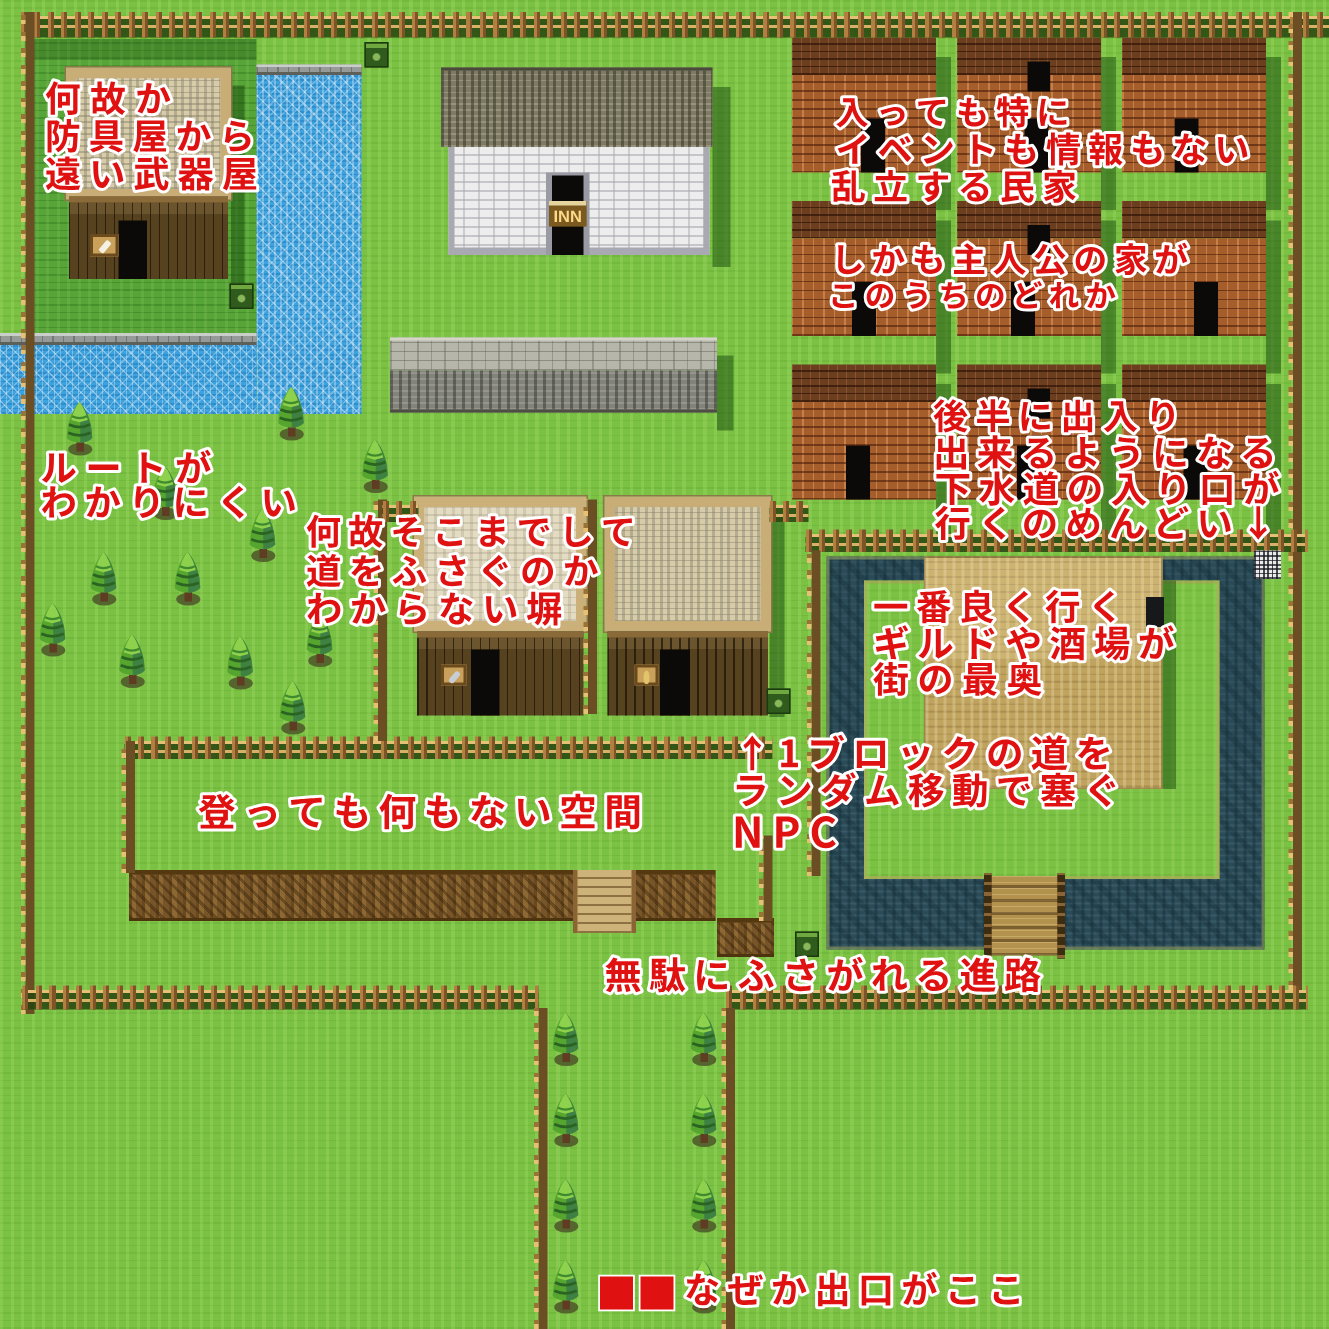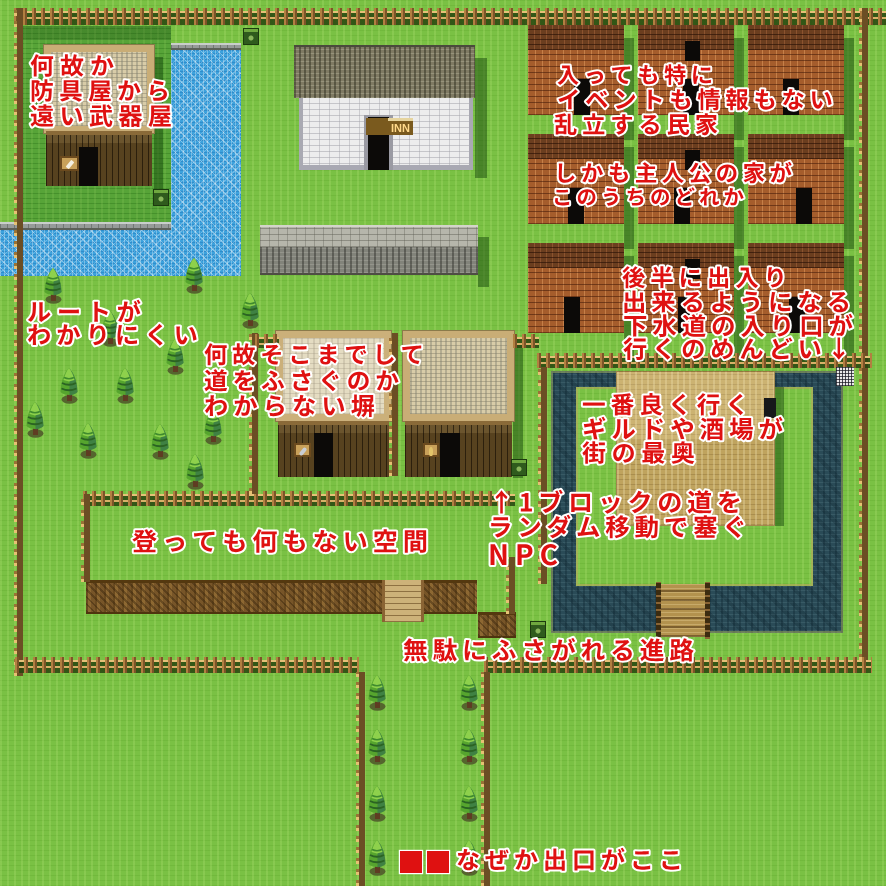--- a/index.html
+++ b/index.html
@@ -158,21 +158,21 @@
 <div class="trim" style="left:299px;top:98px;width:4px;height:72px;"></div>
 
 <div class="trim" style="left:469px;top:98px;width:4px;height:72px;"></div>
 
 <div class="trim" style="left:299px;top:165px;width:174px;height:5px;"></div>
 
 <div class="doorframe" style="left:364px;top:115px;width:29px;height:55px;"></div>
 
 <div class="door" style="left:368px;top:117px;width:21px;height:53px;"></div>
 
-<div class="innsign" style="left:366px;top:118px;width:25px;height:17px;padding-left:22px;"><svg width="25" height="17" viewBox="0 0 25 17">
+<div class="innsign" style="left:366px;top:134px;width:25px;height:17px;"><svg width="25" height="17" viewBox="0 0 25 17">
       <rect x="0" y="0" width="25" height="17" fill="#7a5a1e"></rect>
       <rect x="0" y="0" width="25" height="3" fill="#e6d49e"></rect>
       <text x="12.5" y="14" font-family="Liberation Sans,sans-serif" font-size="11" font-weight="bold" fill="#ffd98a" text-anchor="middle">INN</text>
     </svg></div>
 
 <div class="wallup" style="left:260px;top:225px;width:218px;height:22px;"></div>
 
 <div class="walldown" style="left:260px;top:247px;width:218px;height:28px;"></div>
 
 <div class="shadow" style="left:624px;top:38px;width:10px;height:102px;"></div>

